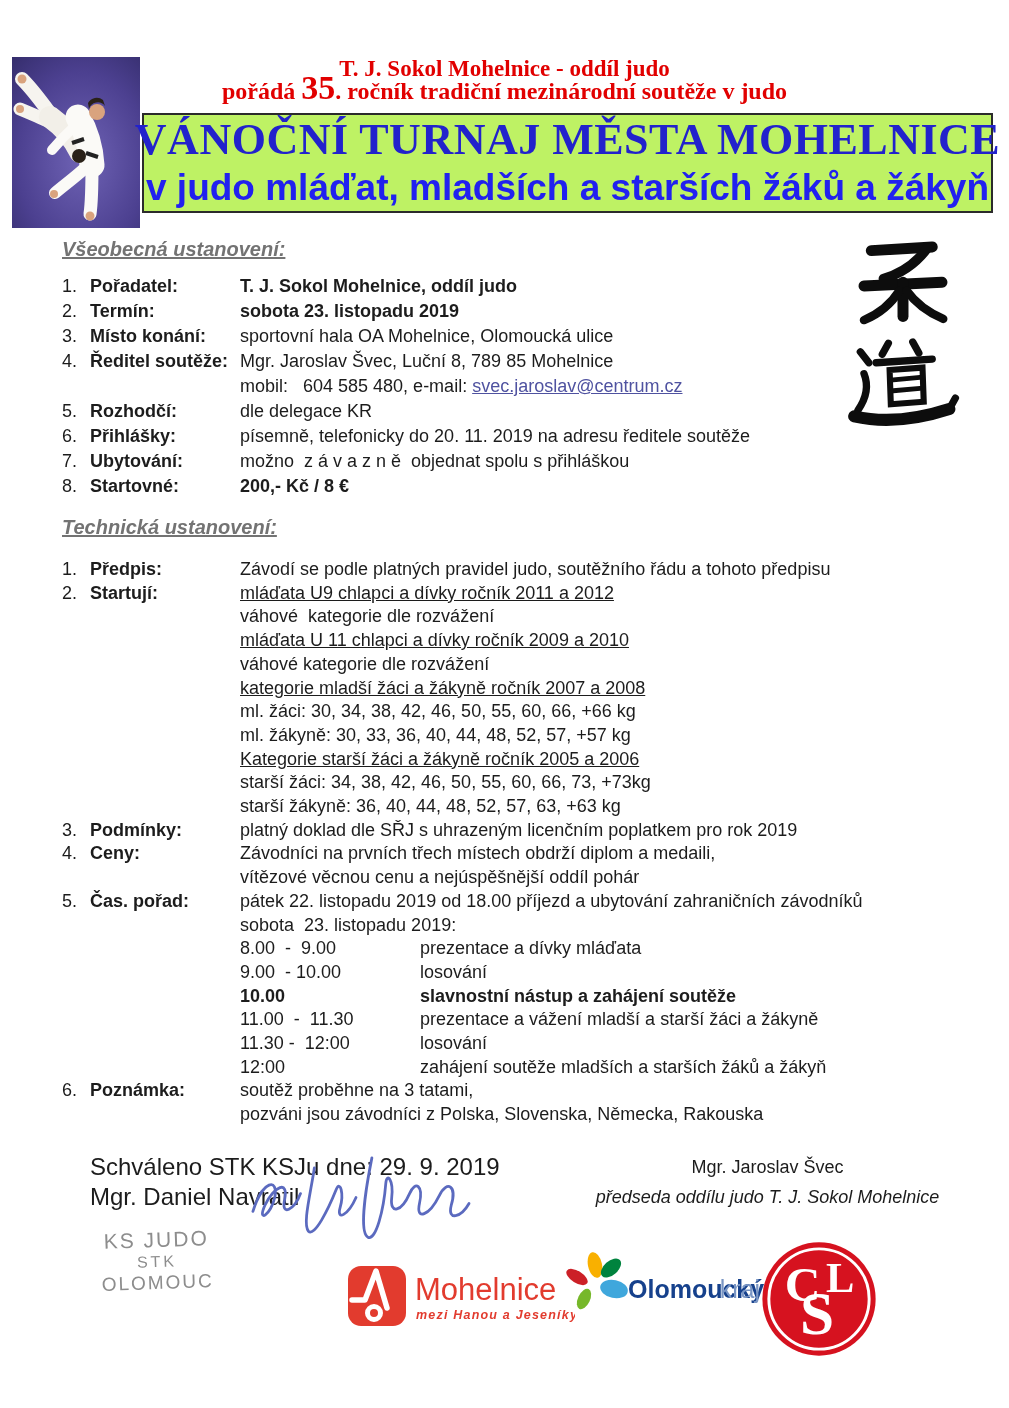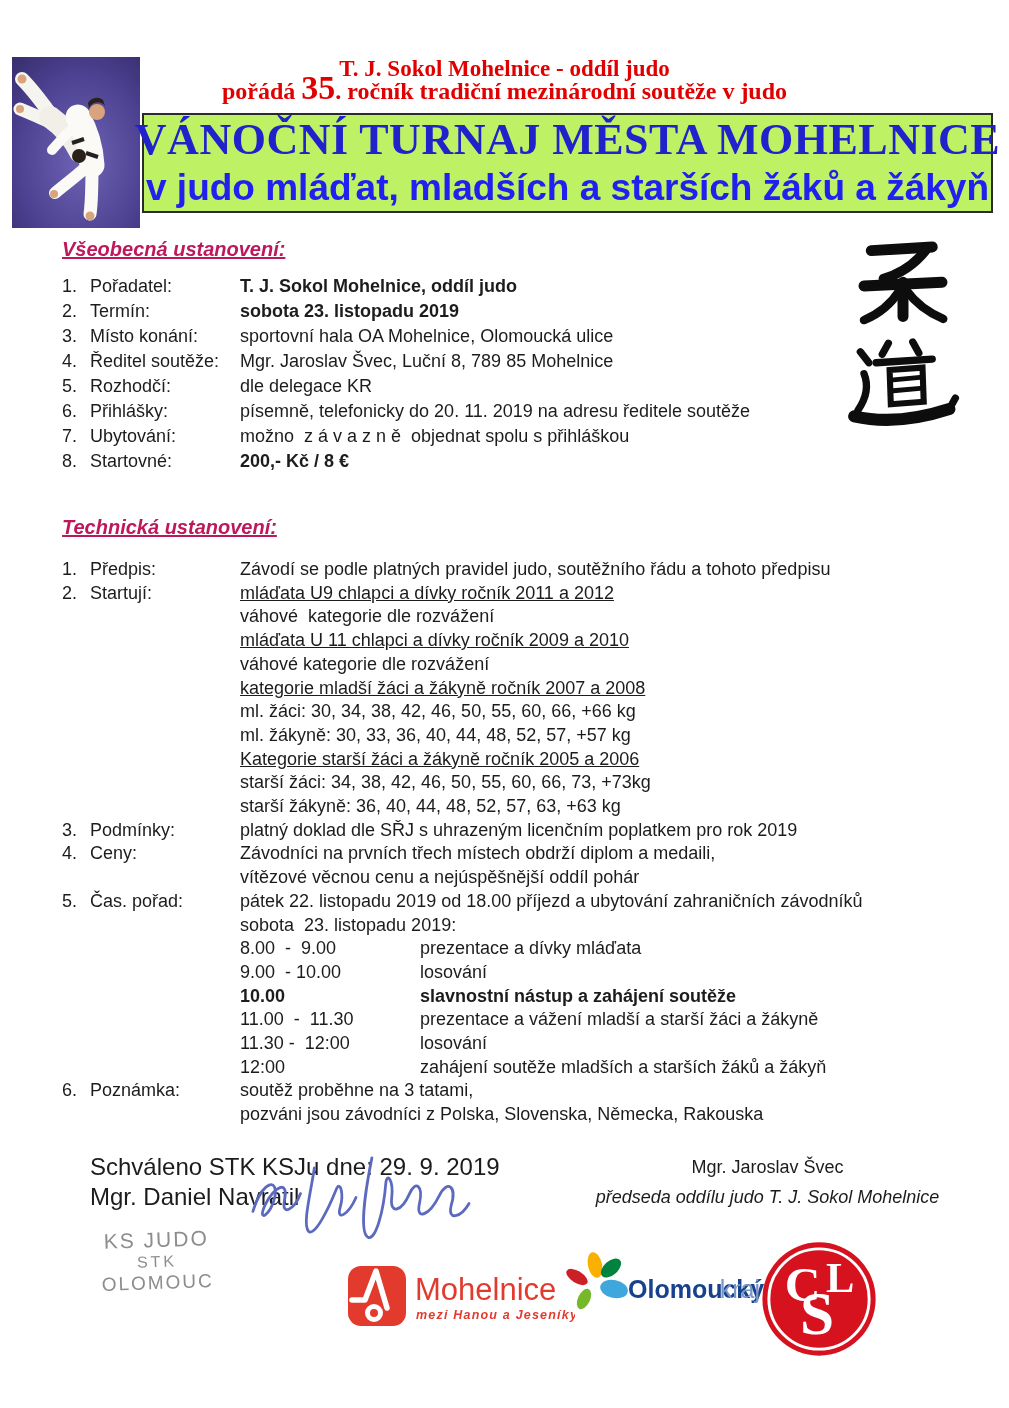--- a/index.html
+++ b/index.html
@@ -17,29 +17,29 @@
             background:#bef264;border:2px solid #2b2b2b;box-sizing:border-box;
             display:flex;flex-direction:column;align-items:center;justify-content:center;}
   .t1{font-family:"Liberation Serif",serif;font-weight:bold;font-size:44px;line-height:50px;
       color:#2222cc;letter-spacing:.5px;white-space:nowrap;}
   .t2{font-family:"Liberation Sans",sans-serif;font-weight:bold;font-size:37px;line-height:46px;
       color:#2121ef;white-space:nowrap;}
   .kanji{position:absolute;left:838px;top:236px;width:130px;height:195px;}
 
   
   .h1{position:absolute;left:62px;font-weight:bold;font-style:italic;font-size:20px;
-      text-decoration:underline;color:#be185d;}
+      text-decoration:underline;color:#737373;}
 
   
   .list{position:absolute;left:62px;width:900px;}
   .row{display:grid;grid-template-columns:28px 150px auto;}
   .glist .row{line-height:25px;font-size:18px;}
   .tlist .row{line-height:23.7px;font-size:18px;}
   .num{font-weight:normal;}
-  .lbl{font-weight:normal;}
+  .lbl{font-weight:bold;}
   .val{white-space:pre-wrap;}
   .vb{font-weight:bold;}
   .u{text-decoration:underline;}
   a.email{color:#4f52a0;text-decoration:underline;}
   .sched .time{display:inline-block;width:167px;white-space:pre;}
   .sched .desc{margin-left:13px;}
   .b{font-weight:bold;}
 
   
   .foot-left{position:absolute;left:90px;top:1152px;font-size:24px;line-height:30px;}
@@ -143,20 +143,21 @@
       <span class="val">sportovní hala OA Mohelnice, Olomoucká ulice</span>
     </div>
     <div class="row">
       <span class="num">4.</span>
       <span class="lbl">Ředitel soutěže:</span>
       <span class="val">Mgr. Jaroslav Švec, Luční 8, 789 85 Mohelnice</span>
     </div>
     <div class="row">
       <span class="num"></span>
         <span class="lbl"></span>
+      <span class="val"><span>mobil:   604 585 480, e-mail: </span><a class="email" href="#">svec.jaroslav@centrum.cz</a></span>
     </div>
     <div class="row">
       <span class="num">5.</span>
       <span class="lbl">Rozhodčí:</span>
       <span class="val">dle delegace KR</span>
     </div>
     <div class="row">
       <span class="num">6.</span>
       <span class="lbl">Přihlášky:</span>
       <span class="val">písemně, telefonicky do 20. 11. 2019 na adresu ředitele soutěže</span>

